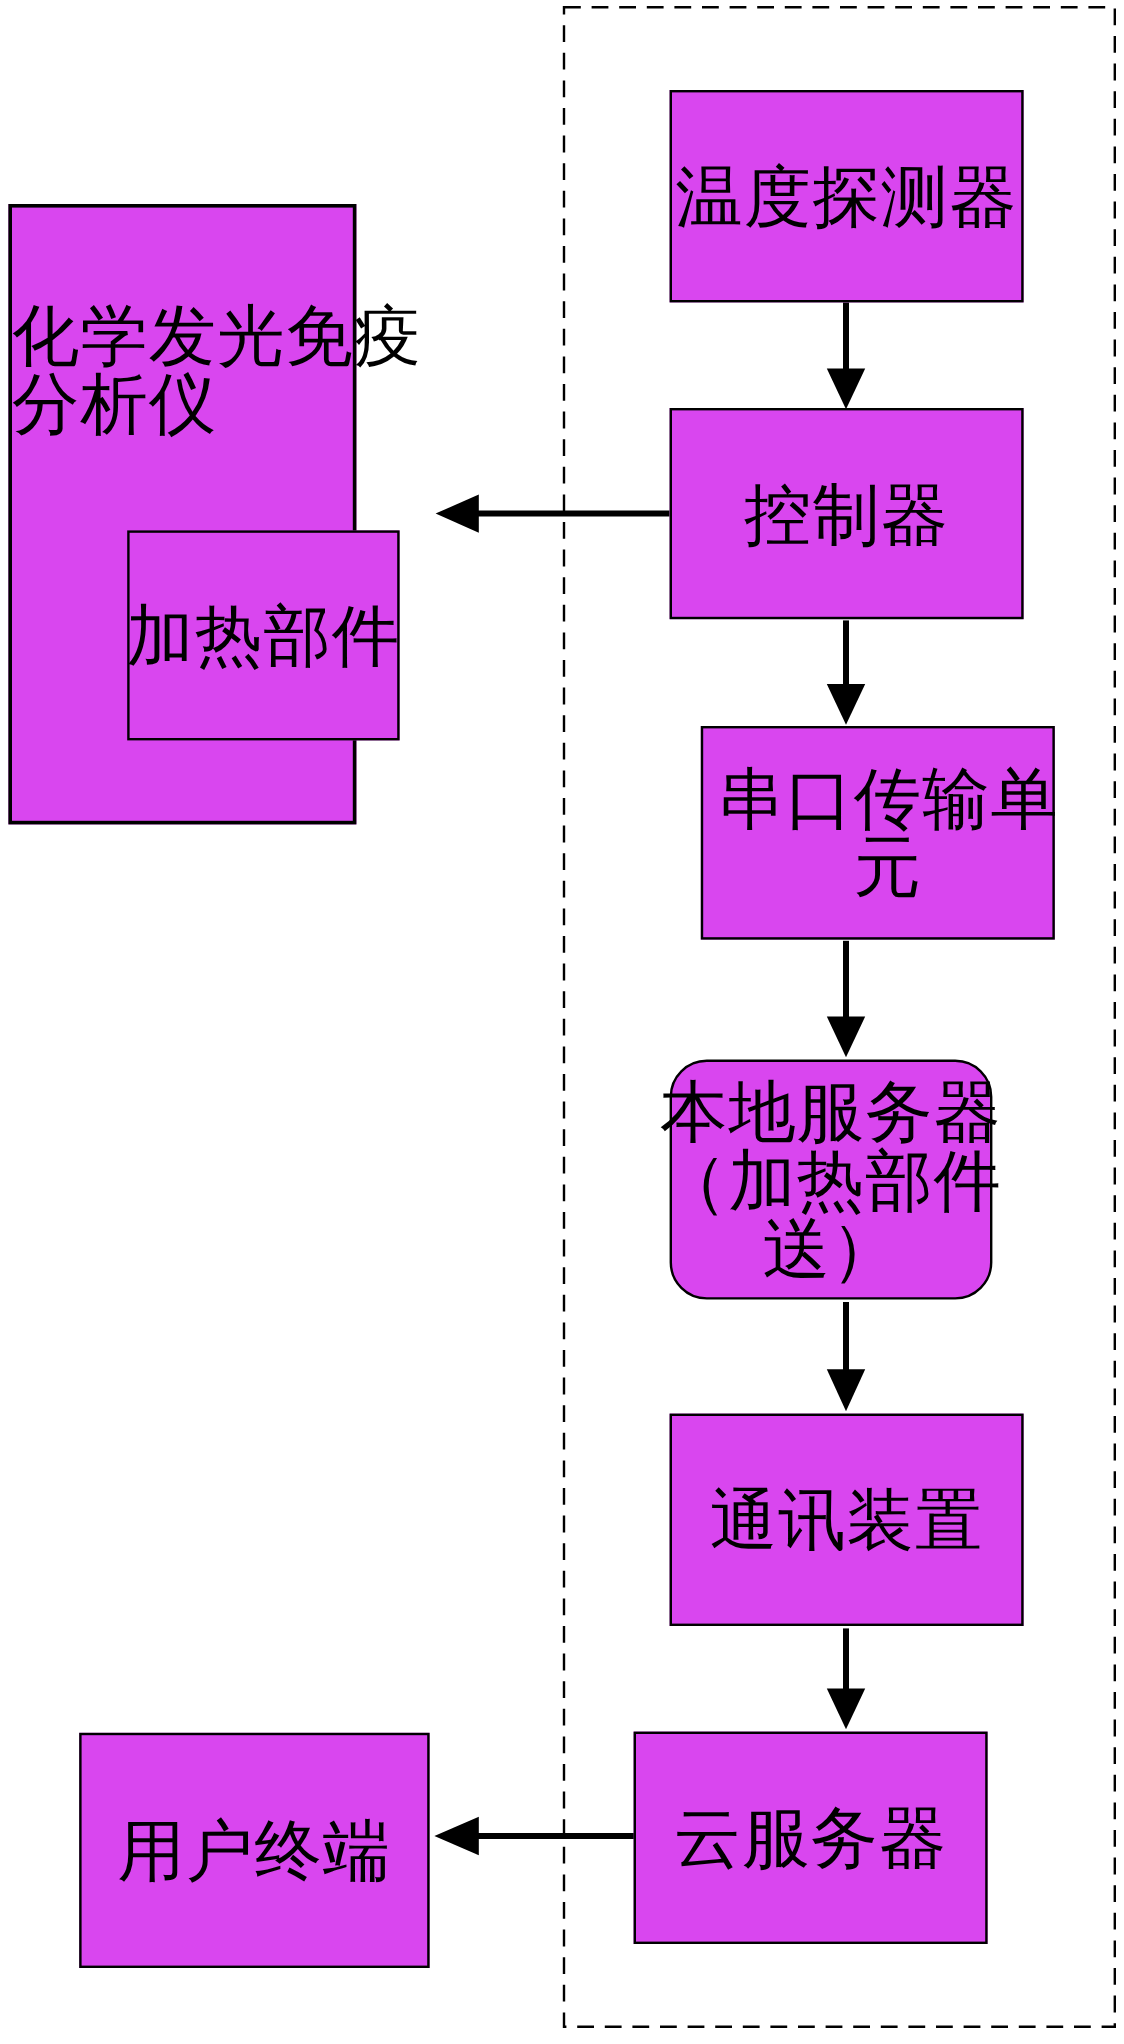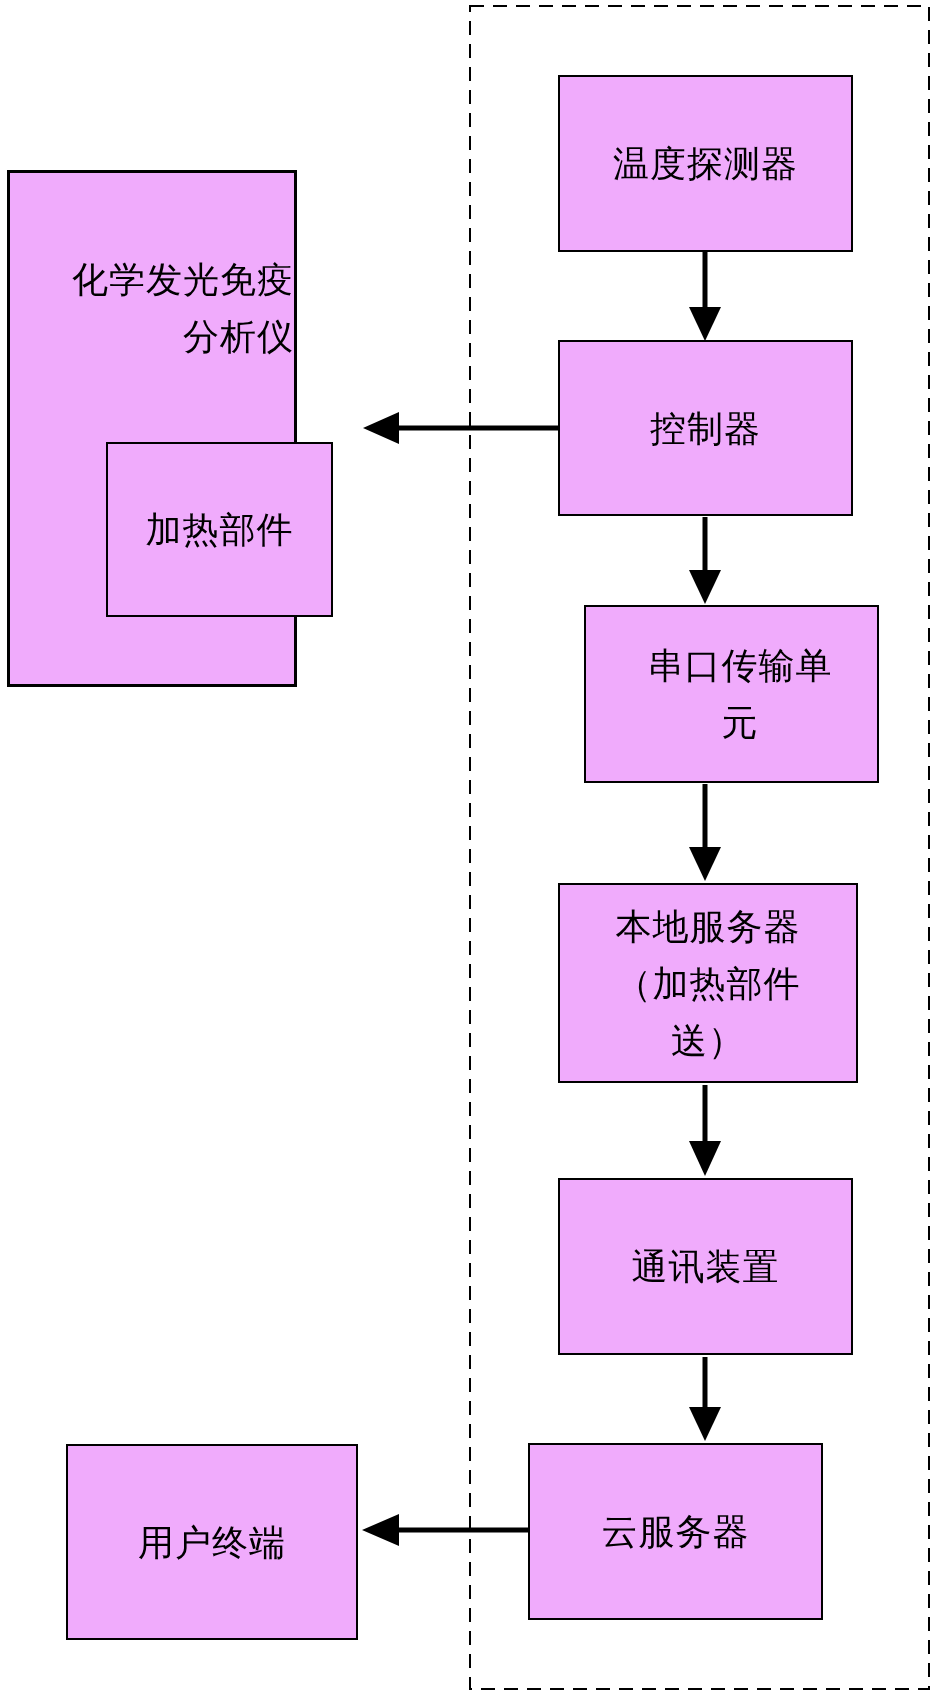--- a/index.html
+++ b/index.html
@@ -20,23 +20,23 @@
     position: absolute;
     left: 0;
     top: 0;
     width: 937px;
     height: 1703px;
   }
   .box {
     position: absolute;
     box-sizing: border-box;
     border: 2px solid #000000;
-    background: #f0abfc;
-    text-align: right;
-    font-size: 36px;
+    background: #d946ef;
+    text-align: left;
+    font-size: 56px;
     line-height: 57px;
     letter-spacing: 1px;
   }
   .box.center {
     display: flex;
     flex-direction: column;
     align-items: center;
     justify-content: center;
   }
   .box.analyzer {
@@ -104,21 +104,21 @@
 
   <div class="box center" style="left:558px; top:340px; width:295px; height:176px;">
     <div class="txt">控制器</div>
   </div>
 
   <div class="box center" style="left:584px; top:605px; width:295px; height:178px;padding-left:17px;">
     <div class="txt">串口传输单</div>
     <div class="txt">元</div>
   </div>
 
-  <div class="box center" style="left:558px; top:883px; width:300px; height:200px;">
+  <div class="box center" style="left:558px; top:883px; width:269px; height:200px;border-radius:31px;">
     <div class="txt">本地服务器</div>
     <div class="txt">（加热部件</div>
     <div class="txt">送）</div>
   </div>
 
   <div class="box center" style="left:558px; top:1178px; width:295px; height:177px;">
     <div class="txt">通讯装置</div>
   </div>
 
   <div class="box center" style="left:528px; top:1443px; width:295px; height:177px;">

